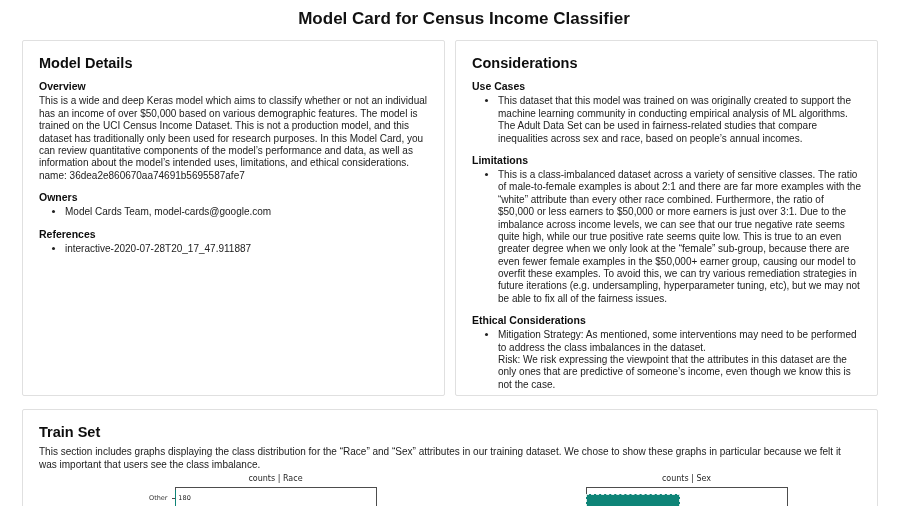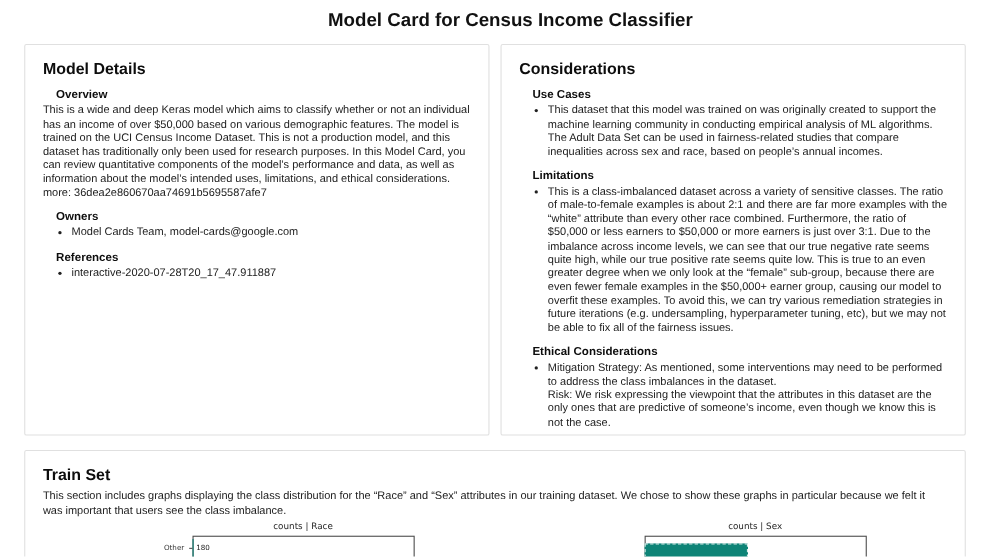--- a/index.html
+++ b/index.html
@@ -19,21 +19,21 @@
   }
   .card {
     background: #fff; border: 1px solid #e0e0e0; border-radius: 2px;
     padding: 12px 16px 2px;
   }
   .cards-row .card { flex: 1 1 0; min-height: 250px; overflow: hidden; }
   .train-card {
     margin: 13px 22px 0; height: 235px; overflow: hidden;
   }
   h2 { font-size: 14.5px; margin: 2px 0 6px; color: #0d0d0d; }
-  h3 { font-size: 10.5px; margin: 9px 12px 3px; color: #0d0d0d; }
+  h3 { font-size: 10.5px; margin: 9px 0 3px; color: #0d0d0d; }
   p, li { font-size: 10px; line-height: 1.24; margin: 0; }
   ul { margin: 2px 0 0; padding-left: 26px; }
   li { margin: 0 0 2px; }
   .block { display: block; }
   .charts-row { display: flex; margin-top: 3px; }
   .chart-col { flex: 1 1 0; display: flex; justify-content: center; }
   .chart-fig {
     position: relative; width: 292px; height: 158px;
     font-family: "DejaVu Sans", sans-serif; color: #262626;
     background: #fff;
@@ -45,21 +45,21 @@
 <h1 class="page-title">Model Card for Census Income Classifier</h1>
 
 <div class="cards-row">
 
   <div class="card">
     <h2>Model Details</h2>
 
     <h3>Overview</h3>
     <p>This is a wide and deep Keras model which aims to classify whether or not an individual has an income of over $50,000 based on various demographic features. The model is trained on the UCI Census Income Dataset. This is not a production model, and this dataset has traditionally only been used for research purposes. In this Model Card, you can review quantitative components of the model’s performance and data, as well as information about the model’s intended uses, limitations, and ethical considerations.</p>
 
-    <p>more: 36dea2e860670aa74691b5695587afe7</p>
+    <p>name: 36dea2e860670aa74691b5695587afe7</p>
 
     <h3>Owners</h3>
     <ul>
       <li>Model Cards Team, model-cards@google.com</li>
     </ul>
 
     <h3>References</h3>
     <ul>
       <li>interactive-2020-07-28T20_17_47.911887</li>
     </ul>

